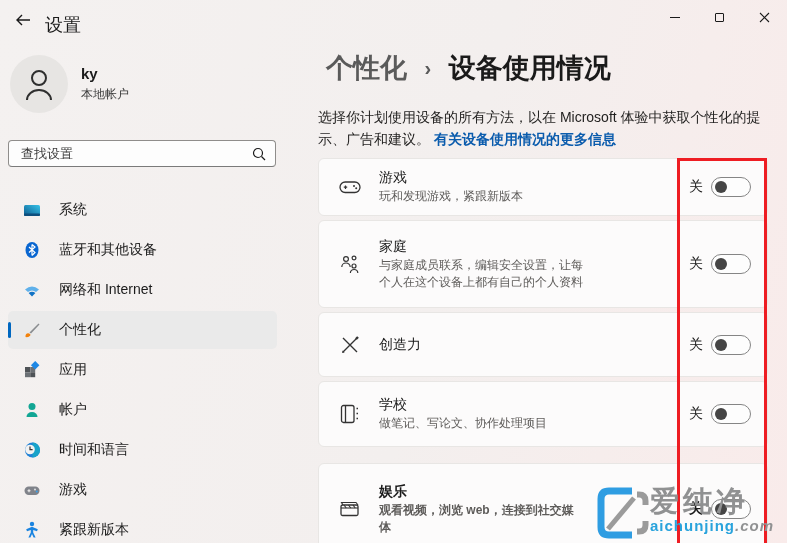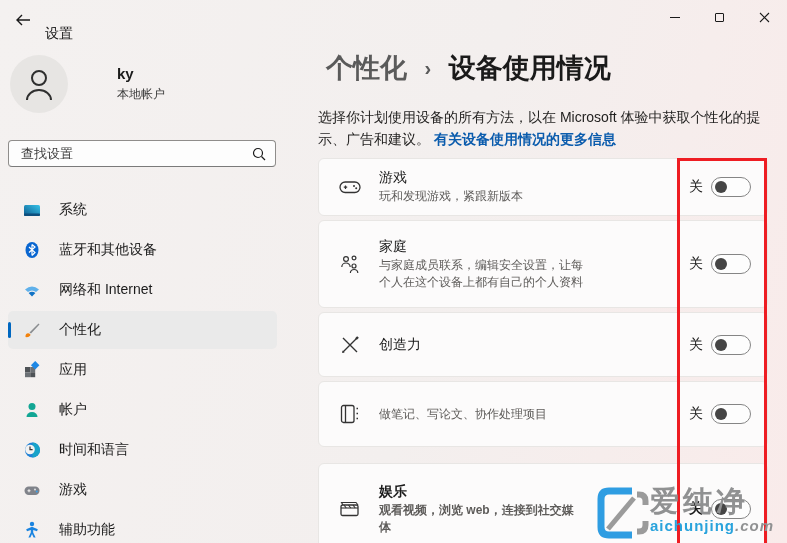--- a/index.html
+++ b/index.html
@@ -4,28 +4,28 @@
 <style>
   * { margin:0; padding:0; box-sizing:border-box; }
   html,body { width:787px; height:543px; }
   body { font-family:"Liberation Sans","DejaVu Sans",sans-serif; color:#1a1a1a; }
   #app { position:relative; width:787px; height:543px; overflow:hidden;
          background:linear-gradient(105deg,#f4f1f0 0%,#f3efee 55%,#f9ebea 100%); }
 
   
   .back-btn { position:absolute; left:8px; top:8px; width:30px; height:24px;
               display:flex; align-items:center; justify-content:center; border-radius:4px; cursor:pointer; }
-  .app-title { position:absolute; left:45px; top:13px; font-size:14px; color:#1b1b1b;margin-top:12px; }
+  .app-title { position:absolute; left:45px; top:13px; font-size:18px; color:#1b1b1b; }
   .win-controls { position:absolute; right:0; top:0; display:flex; }
   .win-btn { width:45px; height:34px; display:flex; align-items:center; justify-content:center; }
   .glyph-min { width:10px; height:1px; background:#1a1a1a; }
   .glyph-max { width:9px; height:9px; border:1px solid #1a1a1a; border-radius:1px; }
 
   
-  .account { position:absolute; left:10px; top:55px; display:flex; align-items:center; cursor:pointer;gap:36px; }
+  .account { position:absolute; left:10px; top:55px; display:flex; align-items:center; cursor:pointer; }
   .avatar { width:58px; height:58px; border-radius:50%; background:#e7e5e3;
             display:flex; align-items:center; justify-content:center; overflow:hidden; }
   .acct-text { margin-left:13px; }
   .acct-name { font-size:15px; font-weight:bold; color:#1b1b1b; }
   .acct-type { font-size:12px; color:#3a3a3a; margin-top:4px; }
 
   .searchbox { position:absolute; left:8px; top:140px; width:268px; height:27px;
                background:#fdfdfd; border:1px solid #8f8d8b; border-bottom-color:#7a7a7a; border-radius:4px; }
   .searchbox input { width:100%; height:100%; border:none; outline:none; background:transparent;
                      padding:0 45px 0 12px; font-size:13px; font-family:inherit; color:#0c4a6e; }
@@ -213,21 +213,21 @@
       </span>
       <span class="nav-label">游戏</span>
     </div>
     <div class="nav-item">
       <span class="nav-icon">
         <svg width="18" height="18" viewBox="0 0 18 18">
           <circle cx="9" cy="3" r="2.2" fill="#1a84e0"></circle>
           <path d="M9 5.8 L3.2 8.2 L4 10.2 L7.8 9 L7.8 11.5 L5.4 16.6 L7.4 16.6 L9 13 L10.6 16.6 L12.6 16.6 L10.2 11.5 L10.2 9 L14 10.2 L14.8 8.2 Z" fill="#1a84e0"></path>
         </svg>
       </span>
-      <span class="nav-label">辅助功能</span>
+      <span class="nav-label">紧跟新版本</span>
     </div>
   </div>
 
   <div class="heading">
     <span class="crumb-parent">个性化</span>
     <span class="crumb-sep">›</span>
     <span class="crumb-current">设备使用情况</span>
   </div>
 
   <div class="desc">
@@ -294,20 +294,21 @@
 
   <div class="card" style="top:381px;height:66px;">
     <span class="card-icon">
       <svg width="20" height="22" viewBox="0 0 20 22">
         <rect x="2.5" y="2.5" width="12.5" height="17" rx="2" fill="none" stroke="#333" stroke-width="1.3"></rect>
         <path d="M6.5 2.5 V19.5" stroke="#333" stroke-width="1.3"></path>
         <path d="M17.5 5.5 h1.5 M17.5 10.5 h1.5 M17.5 15.5 h1.5" stroke="#333" stroke-width="1.6"></path>
       </svg>
     </span>
     <div class="card-text">
+      <div class="card-title">学校</div>
       <div class="card-sub">做笔记、写论文、协作处理项目</div>
     </div>
     <span class="state-label">关</span>
     <div class="toggle">
         <span class="knob"></span>
       </div>
   </div>
 
   <div class="card" style="top:463px;height:91px;font-weight:bold;">
     <span class="card-icon">

